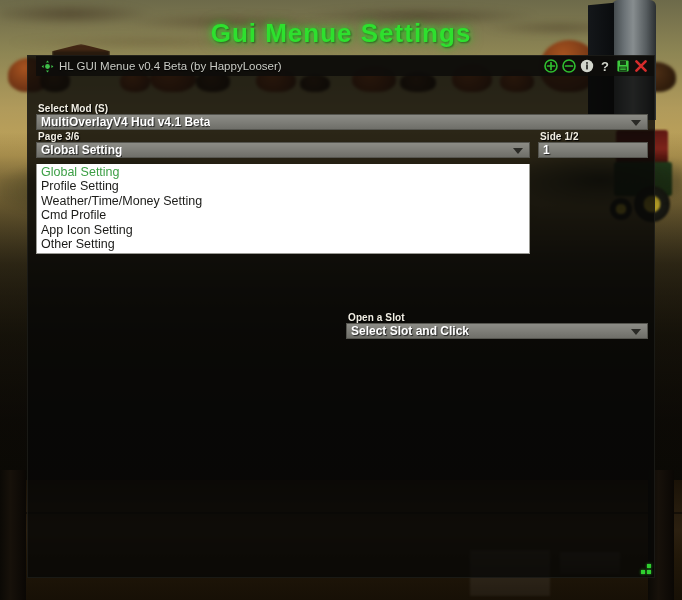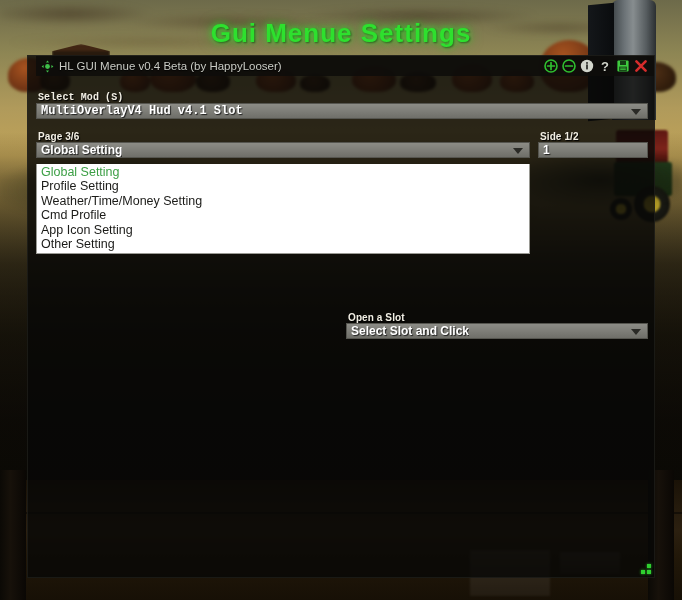--- a/index.html
+++ b/index.html
@@ -287,21 +287,21 @@
   .textbox .tb-val {
     font-size: 12px;
     font-weight: bold;
     color: #ffffff;
     text-shadow: 1px 1px 1px rgba(0,0,0,.75);
     padding-left: 4px;
   }
 
   
   .fg { position: absolute; }
-  #fg-selectmod { left: 8px;  top: 16px;  width: 612px; font-family: Liberation Mono, monospace; }
+  #fg-selectmod { left: 8px;  top: 27px;  width: 612px; }
   #fg-page      { left: 8px;  top: 55px;  width: 494px; }
   #fg-side      { left: 510px;top: 55px;  width: 110px; }
   #fg-pda       { left: 8px;  top: 236px; width: 306px; }
   #fg-slot      { left: 318px;top: 236px; width: 302px; }
 
   
   .dropdown-list {
     position: absolute;
     left: 8px; top: 88px;
     width: 494px;
@@ -448,21 +448,21 @@
         </div>
 
       </div>
     </div>
 
     <div class="wbody">
 
       <div class="fg" id="fg-selectmod">
         <div class="fld-label">Select Mod (S)</div>
         <div class="combo">
-          <span class="combo-text">MultiOverlayV4 Hud v4.1 Slot</span>
+          <span class="combo-text">MultiOverlayV4 Hud v4.1 Beta</span>
           <span class="arrow"></span>
         </div>
       </div>
 
       <div class="fg" id="fg-page">
         <div class="fld-label">Page 3/6</div>
         <div class="combo">
           <span class="combo-text">Global Setting</span>
           <span class="arrow"></span>
         </div>

